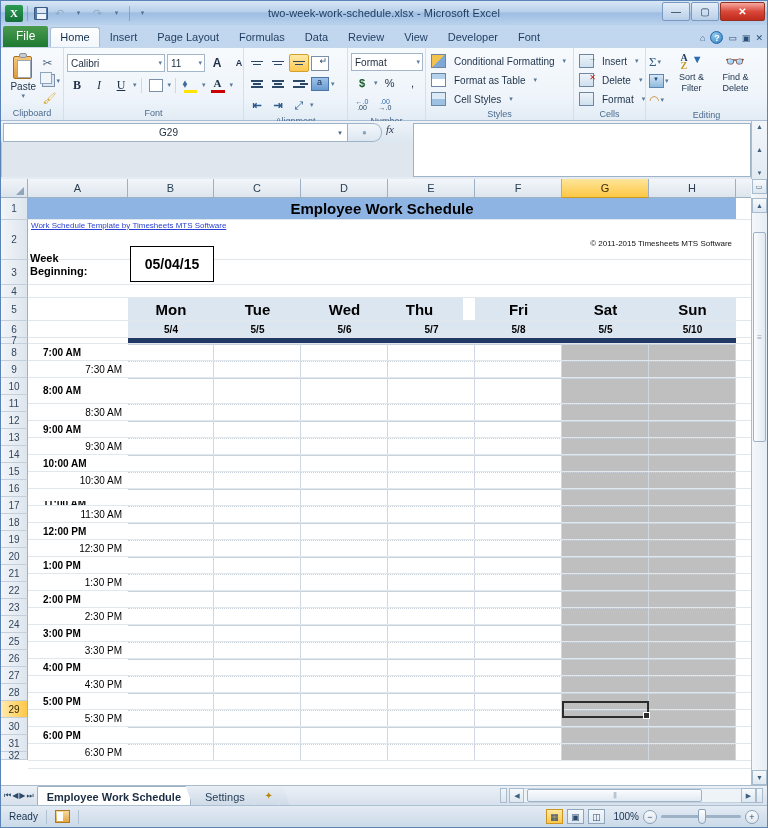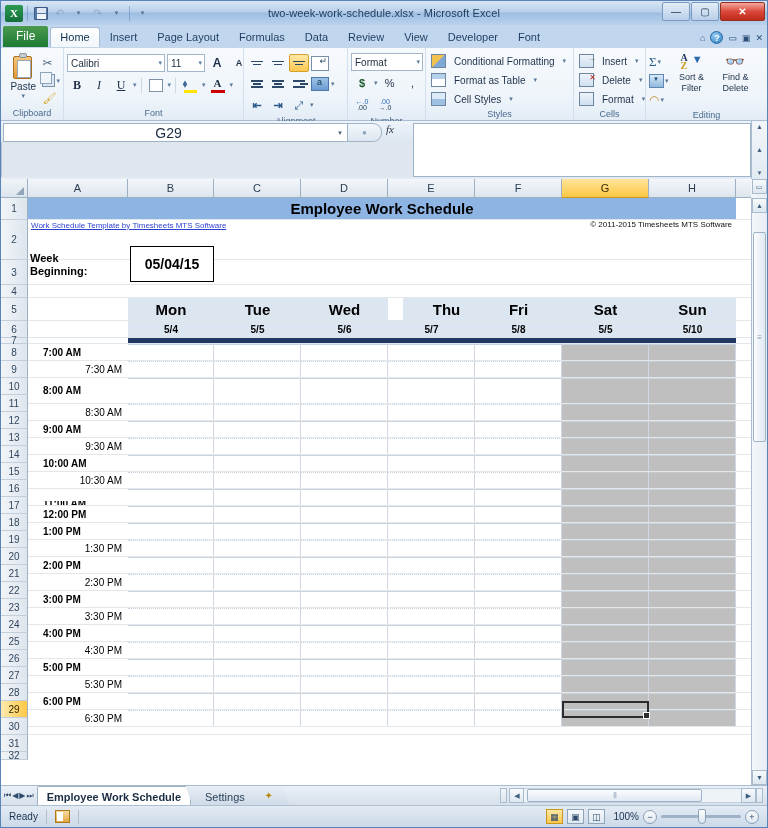--- a/index.html
+++ b/index.html
@@ -226,21 +226,21 @@
   
   .fbar-wrap { flex: none; position: relative; height: 58px; background:#e5ebf2; }
   .fbar {
     height: 21px; display: flex; align-items: stretch;
     background: linear-gradient(to bottom,#eef3f9,#dde7f1); padding: 2px 0 0 2px;
   }
   .namebox {
     width: 345px; height: 19px; background: #fff; border: 1px solid #9fb3c8;
     display: flex; align-items: center; position: relative;
   }
-  .namebox .nval { flex:1; text-align:center; font-size:14px; color:#1c2c3e; }
+  .namebox .nval { flex:1; text-align:center; font-size:10px; color:#1c2c3e; }
   .namebox .narr { width: 14px; text-align:center; font-size:7px; color:#46617f; }
   .fx-round {
     width: 34px; height: 19px; border: 1px solid #9fb3c8; border-left:none;
     background: linear-gradient(to bottom,#f3f7fb,#dde7f1); border-radius: 0 9px 9px 0;
     display:flex; align-items:center; justify-content:center; font-size:8px; color:#8ba3bb;
   }
   .fx-lbl { font-size: 11px; font-style: italic; color: #2b3d52; font-family:"Liberation Serif",serif; padding:0 4px; }
   .grayband { height: 35px; background:#dfe6ee; border-left:1px solid #b6c5d5; }
   .fbar-side {
     position: absolute; right: 0; top: 0; width: 16px; height: 58px;
@@ -750,41 +750,41 @@
           <div class="rowhead" style="height: 17px;">31</div>
           <div class="rowhead" style="height: 8px;">32</div>
         </div>
 
       <div class="cells-col" id="cells">
           <div style="position: relative; height: 22px; border-bottom: 1px solid rgb(226, 231, 236);">
             <div class="cell banner" style="position: absolute; left: 0px; width: 708px; top: 0px; bottom: 0px;">Employee Work Schedule</div>
           </div>
           <div style="position: relative; height: 40px; border-bottom: 1px solid rgb(226, 231, 236);">
             <div class="cell credit-link" style="position: absolute; left: 3px; width: 300px; top: 0px; bottom: 0px; display: flex; align-items: flex-start; padding-top: 1px;">Work Schedule Template by Timesheets MTS Software</div>
-            <div class="cell credit-right" style="position: absolute; left: 388px; width: 318px; top: 0px; bottom: 0px; display: flex; align-items: flex-start; justify-content: flex-end; padding-top: 0; padding-right: 2px;">© 2011-2015 Timesheets MTS Software</div>
+            <div class="cell credit-right" style="position: absolute; left: 388px; width: 318px; top: 0px; bottom: 0px; display: flex; align-items: flex-start; justify-content: flex-end; padding-top: 19px; padding-right: 2px;">© 2011-2015 Timesheets MTS Software</div>
           </div>
           <div style="position: relative; height: 25px; border-bottom: 1px solid rgb(226, 231, 236);">
             <div class="cell wk-label" style="position: absolute; left: 2px; width: 96px; display: flex; flex-direction: column; justify-content: center; top: -14px; bottom: 0px;">
               <span>Week</span>
               <span>Beginning:</span>
             </div>
             <div class="cell datebox" style="position: absolute; left: 102px; width: 84px; top: -14px; bottom: 2px;">05/04/15</div>
           </div>
           <div style="position: relative; height: 13px; border-bottom: 1px solid rgb(226, 231, 236);"></div>
           <div style="position: relative; height: 23px; border-bottom: 1px solid rgb(226, 231, 236);">
             <div class="cell dayhead" style="position: absolute; left: 100px; width: 86px; top: 0px; bottom: 0px;">
               <span class="dayname">Mon</span>
             </div>
             <div class="cell dayhead" style="position: absolute; left: 186px; width: 87px; top: 0px; bottom: 0px;">
               <span class="dayname">Tue</span>
             </div>
             <div class="cell dayhead" style="position: absolute; left: 273px; width: 87px; top: 0px; bottom: 0px;">
               <span class="dayname">Wed</span>
             </div>
-            <div class="cell dayhead" style="position: absolute; left: 375px; width: 87px; top: 0px; bottom: 0px;">
+            <div class="cell dayhead" style="position: absolute; left: 348px; width: 87px; top: 0px; bottom: 0px;">
               <span class="dayname">Thu</span>
             </div>
             <div class="cell dayhead" style="position: absolute; left: 447px; width: 87px; top: 0px; bottom: 0px;">
               <span class="dayname">Fri</span>
             </div>
             <div class="cell dayhead" style="position: absolute; left: 534px; width: 87px; top: 0px; bottom: 0px;">
               <span class="dayname">Sat</span>
             </div>
             <div class="cell dayhead" style="position: absolute; left: 621px; width: 87px; top: 0px; bottom: 0px;">
               <span class="dayname">Sun</span>
@@ -900,28 +900,48 @@
             <div class="cell timelbl hr" style="position: absolute; left: 0px; width: 98px; top: 0px; bottom: 0px; margin-top: 12px;">11:00 AM</div>
             <div class="cell " style="position: absolute; left: 100px; width: 86px; top: 0px; bottom: 0px; border-right: 1px solid rgb(207, 216, 226); border-top: 1px solid rgb(201, 211, 222);"></div>
             <div class="cell " style="position: absolute; left: 186px; width: 87px; top: 0px; bottom: 0px; border-right: 1px solid rgb(207, 216, 226); border-top: 1px solid rgb(201, 211, 222);"></div>
             <div class="cell " style="position: absolute; left: 273px; width: 87px; top: 0px; bottom: 0px; border-right: 1px solid rgb(207, 216, 226); border-top: 1px solid rgb(201, 211, 222);"></div>
             <div class="cell " style="position: absolute; left: 360px; width: 87px; top: 0px; bottom: 0px; border-right: 1px solid rgb(207, 216, 226); border-top: 1px solid rgb(201, 211, 222);"></div>
             <div class="cell " style="position: absolute; left: 447px; width: 87px; top: 0px; bottom: 0px; border-right: 1px solid rgb(207, 216, 226); border-top: 1px solid rgb(201, 211, 222);"></div>
             <div class="cell weekend" style="position: absolute; left: 534px; width: 87px; top: 0px; bottom: 0px; border-right: 1px solid rgb(207, 216, 226); border-top: 1px solid rgb(201, 211, 222);"></div>
             <div class="cell weekend" style="position: absolute; left: 621px; width: 87px; top: 0px; bottom: 0px; border-right: 1px solid rgb(207, 216, 226); border-top: 1px solid rgb(201, 211, 222);"></div>
           </div>
           <div style="position: relative; height: 17px; border-bottom: 1px solid rgb(226, 231, 236);">
+            <div class="cell timelbl hf" style="position: absolute; left: 0px; width: 98px; top: 0px; bottom: 0px;">11:30 AM</div>
+            <div class="cell " style="position: absolute; left: 100px; width: 86px; top: 0px; bottom: 0px; border-right: 1px solid rgb(207, 216, 226); border-top: 1px dotted rgb(201, 211, 222);"></div>
+            <div class="cell " style="position: absolute; left: 186px; width: 87px; top: 0px; bottom: 0px; border-right: 1px solid rgb(207, 216, 226); border-top: 1px dotted rgb(201, 211, 222);"></div>
+            <div class="cell " style="position: absolute; left: 273px; width: 87px; top: 0px; bottom: 0px; border-right: 1px solid rgb(207, 216, 226); border-top: 1px dotted rgb(201, 211, 222);"></div>
+            <div class="cell " style="position: absolute; left: 360px; width: 87px; top: 0px; bottom: 0px; border-right: 1px solid rgb(207, 216, 226); border-top: 1px dotted rgb(201, 211, 222);"></div>
+            <div class="cell " style="position: absolute; left: 447px; width: 87px; top: 0px; bottom: 0px; border-right: 1px solid rgb(207, 216, 226); border-top: 1px dotted rgb(201, 211, 222);"></div>
+            <div class="cell weekend" style="position: absolute; left: 534px; width: 87px; top: 0px; bottom: 0px; border-right: 1px solid rgb(207, 216, 226); border-top: 1px dotted rgb(201, 211, 222);"></div>
+            <div class="cell weekend" style="position: absolute; left: 621px; width: 87px; top: 0px; bottom: 0px; border-right: 1px solid rgb(207, 216, 226); border-top: 1px dotted rgb(201, 211, 222);"></div>
+          </div>
+          <div style="position: relative; height: 17px; border-bottom: 1px solid rgb(226, 231, 236);">
             <div class="cell timelbl hr" style="position: absolute; left: 0px; width: 98px; top: 0px; bottom: 0px;">12:00 PM</div>
             <div class="cell " style="position: absolute; left: 100px; width: 86px; top: 0px; bottom: 0px; border-right: 1px solid rgb(207, 216, 226); border-top: 1px solid rgb(201, 211, 222);"></div>
             <div class="cell " style="position: absolute; left: 186px; width: 87px; top: 0px; bottom: 0px; border-right: 1px solid rgb(207, 216, 226); border-top: 1px solid rgb(201, 211, 222);"></div>
             <div class="cell " style="position: absolute; left: 273px; width: 87px; top: 0px; bottom: 0px; border-right: 1px solid rgb(207, 216, 226); border-top: 1px solid rgb(201, 211, 222);"></div>
             <div class="cell " style="position: absolute; left: 360px; width: 87px; top: 0px; bottom: 0px; border-right: 1px solid rgb(207, 216, 226); border-top: 1px solid rgb(201, 211, 222);"></div>
             <div class="cell " style="position: absolute; left: 447px; width: 87px; top: 0px; bottom: 0px; border-right: 1px solid rgb(207, 216, 226); border-top: 1px solid rgb(201, 211, 222);"></div>
             <div class="cell weekend" style="position: absolute; left: 534px; width: 87px; top: 0px; bottom: 0px; border-right: 1px solid rgb(207, 216, 226); border-top: 1px solid rgb(201, 211, 222);"></div>
             <div class="cell weekend" style="position: absolute; left: 621px; width: 87px; top: 0px; bottom: 0px; border-right: 1px solid rgb(207, 216, 226); border-top: 1px solid rgb(201, 211, 222);"></div>
+          </div>
+          <div style="position: relative; height: 17px; border-bottom: 1px solid rgb(226, 231, 236);">
+            <div class="cell timelbl hf" style="position: absolute; left: 0px; width: 98px; top: 0px; bottom: 0px;">12:30 PM</div>
+            <div class="cell " style="position: absolute; left: 100px; width: 86px; top: 0px; bottom: 0px; border-right: 1px solid rgb(207, 216, 226); border-top: 1px dotted rgb(201, 211, 222);"></div>
+            <div class="cell " style="position: absolute; left: 186px; width: 87px; top: 0px; bottom: 0px; border-right: 1px solid rgb(207, 216, 226); border-top: 1px dotted rgb(201, 211, 222);"></div>
+            <div class="cell " style="position: absolute; left: 273px; width: 87px; top: 0px; bottom: 0px; border-right: 1px solid rgb(207, 216, 226); border-top: 1px dotted rgb(201, 211, 222);"></div>
+            <div class="cell " style="position: absolute; left: 360px; width: 87px; top: 0px; bottom: 0px; border-right: 1px solid rgb(207, 216, 226); border-top: 1px dotted rgb(201, 211, 222);"></div>
+            <div class="cell " style="position: absolute; left: 447px; width: 87px; top: 0px; bottom: 0px; border-right: 1px solid rgb(207, 216, 226); border-top: 1px dotted rgb(201, 211, 222);"></div>
+            <div class="cell weekend" style="position: absolute; left: 534px; width: 87px; top: 0px; bottom: 0px; border-right: 1px solid rgb(207, 216, 226); border-top: 1px dotted rgb(201, 211, 222);"></div>
+            <div class="cell weekend" style="position: absolute; left: 621px; width: 87px; top: 0px; bottom: 0px; border-right: 1px solid rgb(207, 216, 226); border-top: 1px dotted rgb(201, 211, 222);"></div>
           </div>
           <div style="position: relative; height: 17px; border-bottom: 1px solid rgb(226, 231, 236);">
             <div class="cell timelbl hr" style="position: absolute; left: 0px; width: 98px; top: 0px; bottom: 0px;">1:00 PM</div>
             <div class="cell " style="position: absolute; left: 100px; width: 86px; top: 0px; bottom: 0px; border-right: 1px solid rgb(207, 216, 226); border-top: 1px solid rgb(201, 211, 222);"></div>
             <div class="cell " style="position: absolute; left: 186px; width: 87px; top: 0px; bottom: 0px; border-right: 1px solid rgb(207, 216, 226); border-top: 1px solid rgb(201, 211, 222);"></div>
             <div class="cell " style="position: absolute; left: 273px; width: 87px; top: 0px; bottom: 0px; border-right: 1px solid rgb(207, 216, 226); border-top: 1px solid rgb(201, 211, 222);"></div>
             <div class="cell " style="position: absolute; left: 360px; width: 87px; top: 0px; bottom: 0px; border-right: 1px solid rgb(207, 216, 226); border-top: 1px solid rgb(201, 211, 222);"></div>
             <div class="cell " style="position: absolute; left: 447px; width: 87px; top: 0px; bottom: 0px; border-right: 1px solid rgb(207, 216, 226); border-top: 1px solid rgb(201, 211, 222);"></div>
             <div class="cell weekend" style="position: absolute; left: 534px; width: 87px; top: 0px; bottom: 0px; border-right: 1px solid rgb(207, 216, 226); border-top: 1px solid rgb(201, 211, 222);"></div>
             <div class="cell weekend" style="position: absolute; left: 621px; width: 87px; top: 0px; bottom: 0px; border-right: 1px solid rgb(207, 216, 226); border-top: 1px solid rgb(201, 211, 222);"></div>

